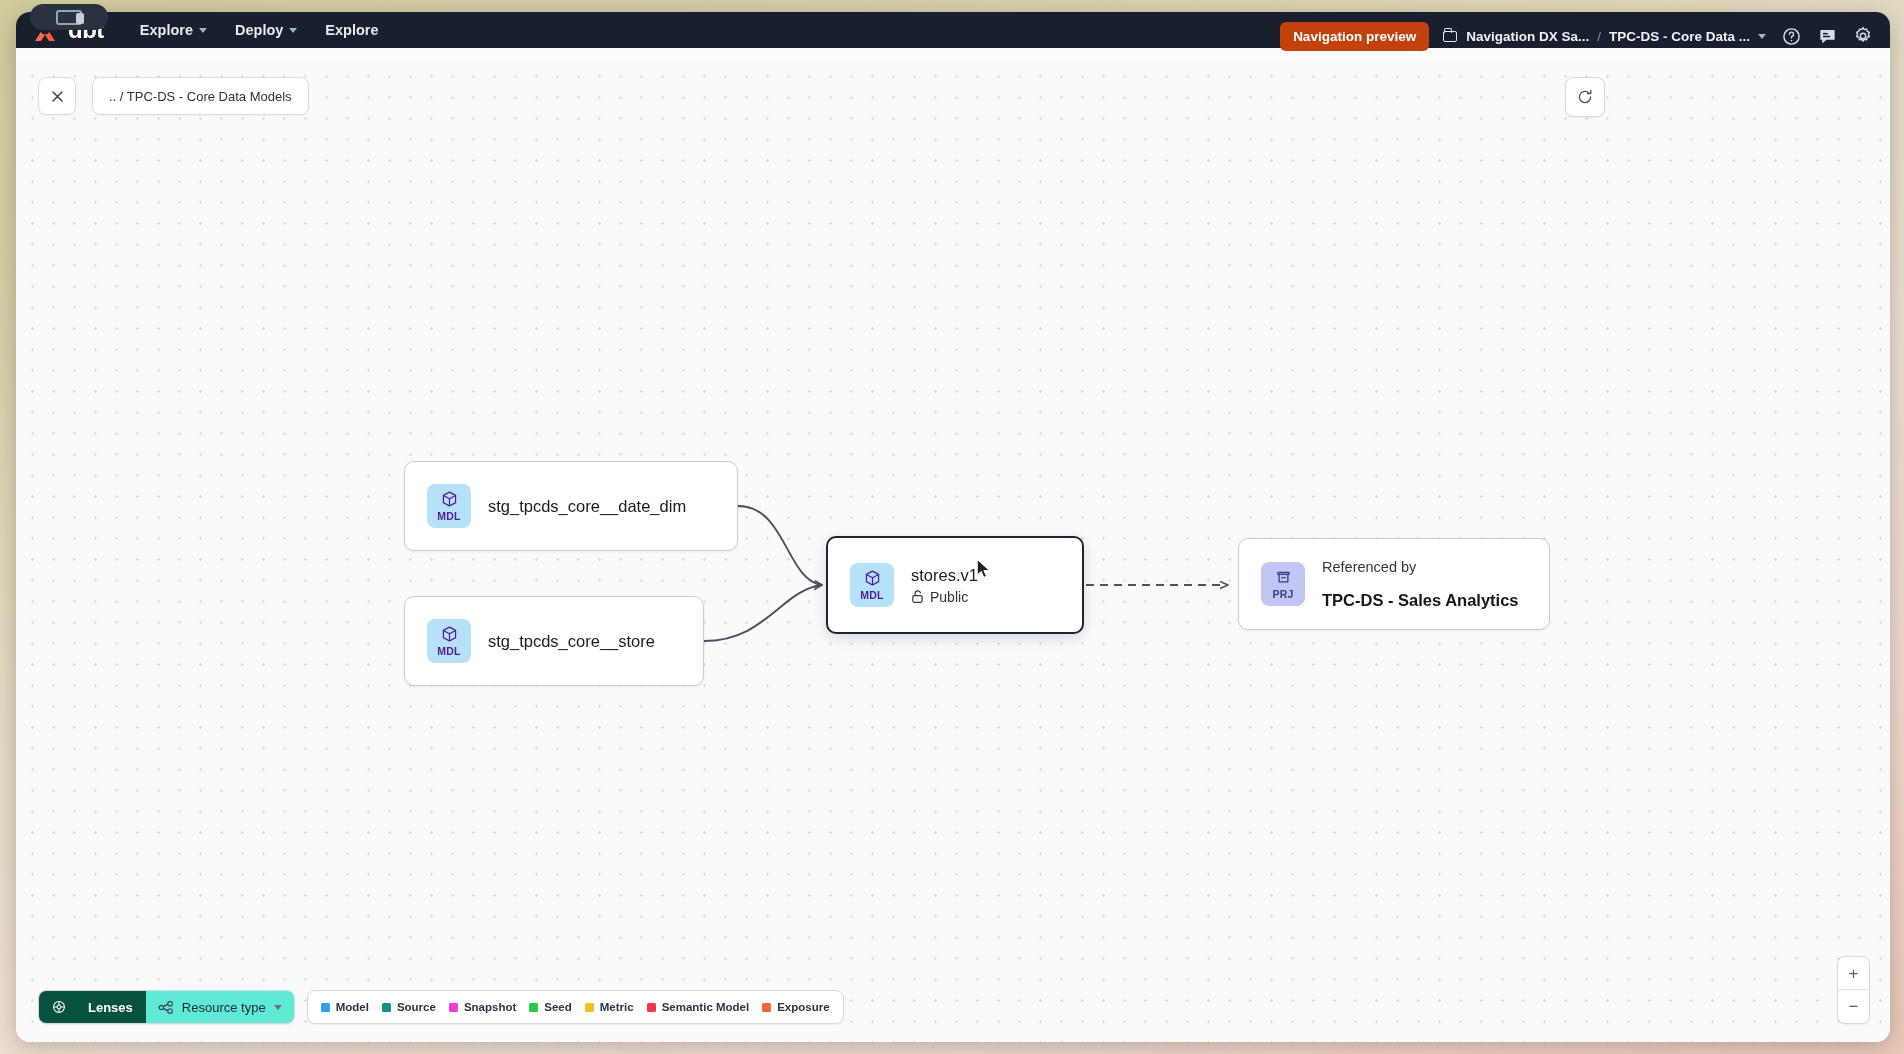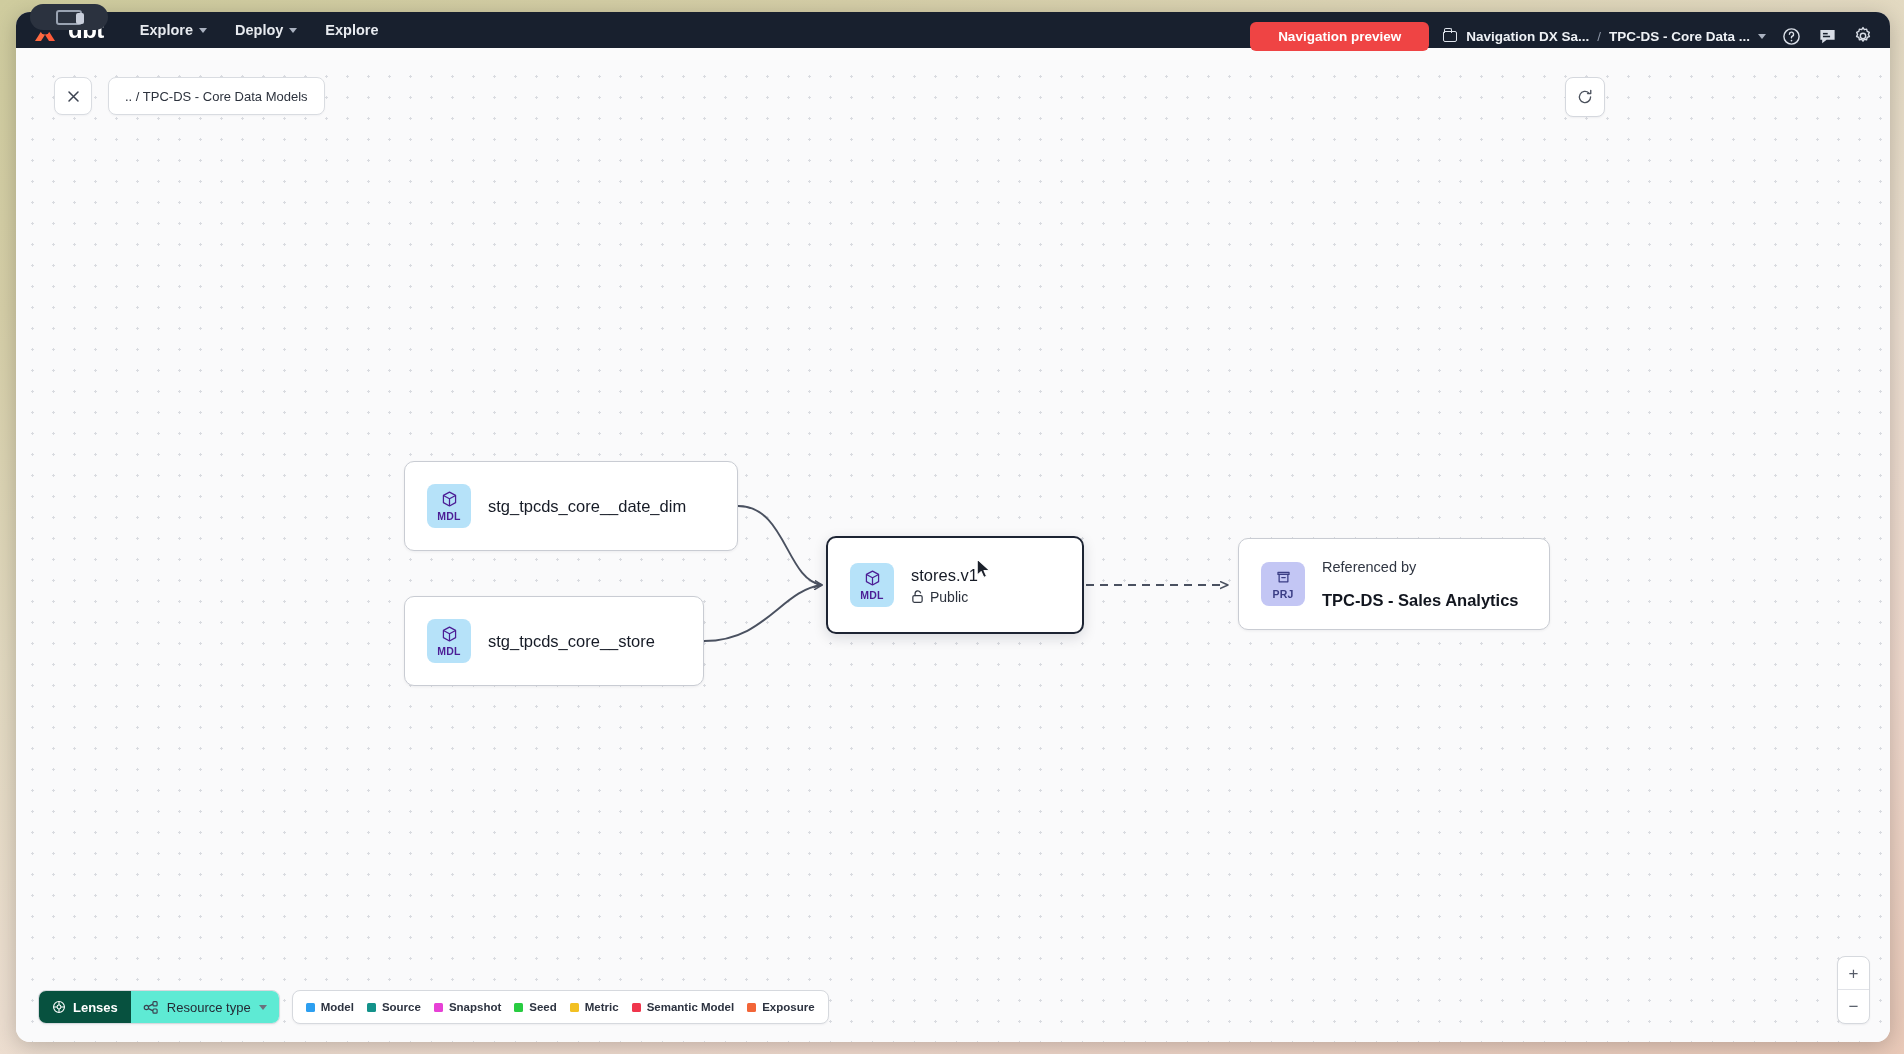--- a/index.html
+++ b/index.html
@@ -78,23 +78,23 @@
     width: 0; height: 0;
     border-left: 4px solid transparent;
     border-right: 4px solid transparent;
     border-top: 5px solid #aab2c0;
   }
   #top-nav-right {
     position: absolute; right: 16px; top: 0; height: 48px;
     display: flex; align-items: center; gap: 14px;
   }
   #nav-preview-badge {
-    background: #ef4444; color: #ffffff;
+    background: #c2410c; color: #ffffff;
     font-size: 13.5px; font-weight: 600;
-    padding: 7px 28px; border-radius: 6px;
+    padding: 7px 13px; border-radius: 6px;
     cursor: pointer; white-space: nowrap;
   }
   #breadcrumb-nav {
     display: flex; align-items: center; gap: 8px;
     color: #eef1f5; font-size: 13.5px; font-weight: 700;
     white-space: nowrap;
   }
   #breadcrumb-nav .folder-ic {
     width: 14px; height: 11px; border: 1.6px solid #dfe4ec;
     border-radius: 2px; position: relative; margin-right: 1px;
@@ -122,21 +122,21 @@
     background-size: 21px 21px;
     background-position: 6px 6px;
     overflow: hidden;
   }
 
   
   #toolbar {
     position: absolute; left: 0; top: 0;
     width: 100%; height: 72px;
     display: flex; align-items: center;
-    padding: 0 38px;
+    padding: 0 22px;
     pointer-events: none;
   }
   #toolbar > * { pointer-events: auto; }
   .tb-btn {
     background: #ffffff;
     border: 1px solid #d9dce1;
     border-radius: 8px;
     height: 38px;
     display: flex; align-items: center; justify-content: center;
     cursor: pointer;
@@ -227,21 +227,21 @@
   }
   #lens-group {
     display: flex; align-items: center;
     border: 1px solid #d6d9de; border-radius: 8px;
     overflow: hidden; background: #fff; height: 34px;
     box-shadow: 0 1px 2px rgba(16,24,40,0.05);
   }
   #lenses-btn {
     background: #07513f; color: #ffffff;
     height: 100%;
-    display: flex; align-items: center; gap: 7px;
+    display: flex; align-items: center; gap: 22px;
     padding: 0 13px; font-size: 13px; font-weight: 600; cursor: pointer;
   }
   #resource-type-btn {
     height: 100%;
     display: flex; align-items: center; gap: 8px;
     padding: 0 12px; font-size: 13px; color: #242a35; cursor: pointer;
     background: #5eead4;
   }
   #legend {
     display: flex; align-items: center; gap: 13px;

